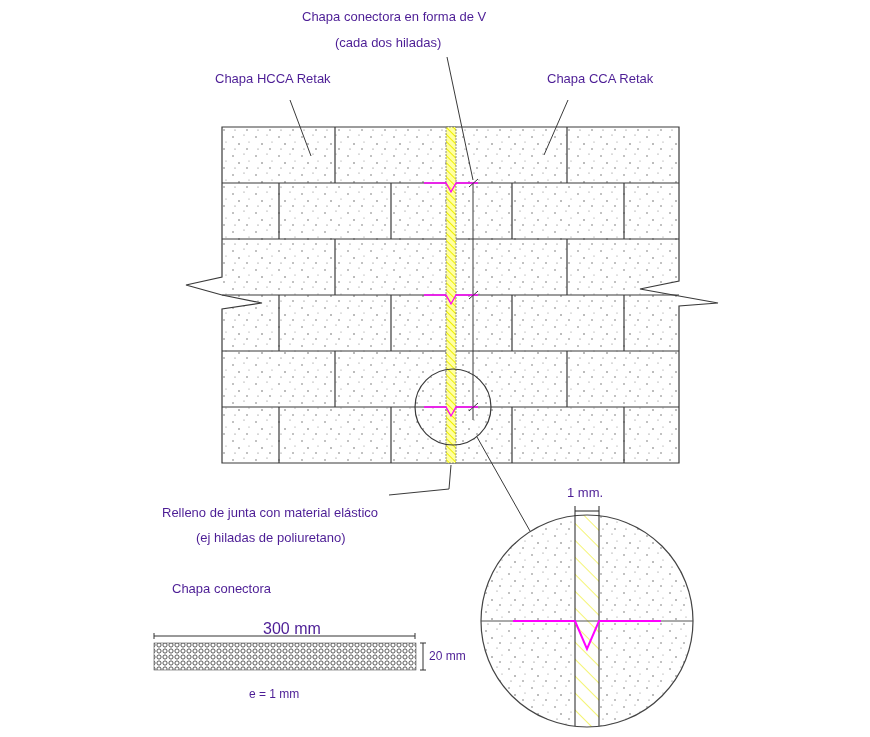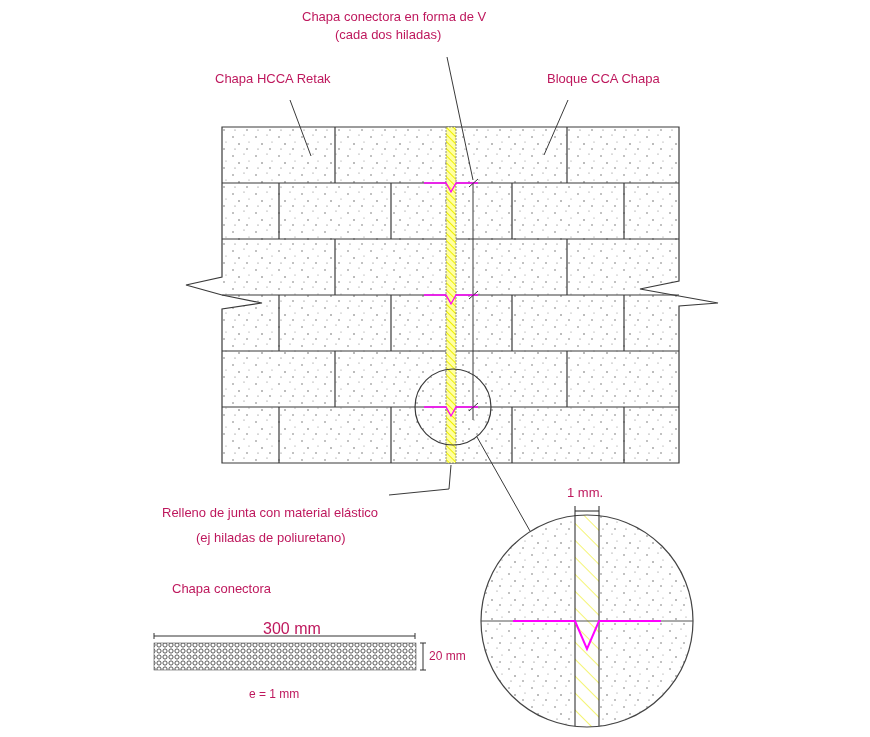--- a/index.html
+++ b/index.html
@@ -1,18 +1,18 @@
 <!DOCTYPE html>
 <html><head>
 <meta charset="utf-8">
 <style>
   html, body { margin:0; padding:0; background:#ffffff; }
   body { width:870px; height:737px; position:relative; overflow:hidden;
          font-family:"Liberation Sans", sans-serif; color:#222; }
-  .lbl { position:absolute; font-size:13px; white-space:nowrap; color:#be185d; }
+  .lbl { position:absolute; font-size:13px; white-space:nowrap; color:#4c1d95; }
   svg.canvas { position:absolute; left:0; top:0; }
 </style>
 </head>
 <body>
 
 <svg class="canvas" width="870" height="737" viewBox="0 0 870 737" xmlns="http://www.w3.org/2000/svg">
   <defs>
     <pattern id="dots" x="0" y="0" width="23" height="19" patternUnits="userSpaceOnUse">
       <circle cx="3" cy="4" r="0.7" fill="#555"></circle>
       <circle cx="14" cy="2" r="0.6" fill="#777"></circle>
@@ -122,22 +122,22 @@
     <line x1="154" y1="633" x2="154" y2="639" stroke="#333" stroke-width="1"></line>
     <line x1="415" y1="633" x2="415" y2="639" stroke="#333" stroke-width="1"></line>
     <rect x="154" y="643" width="262" height="27" fill="url(#mesh)" stroke="#555" stroke-width="0.6"></rect>
     <line x1="423" y1="643" x2="423" y2="670" stroke="#333" stroke-width="1"></line>
     <line x1="420" y1="643" x2="426" y2="643" stroke="#333" stroke-width="1"></line>
     <line x1="420" y1="670" x2="426" y2="670" stroke="#333" stroke-width="1"></line>
   </g>
 </svg>
 
 <div class="lbl" style="left:302px; top:9px;">Chapa conectora en forma de V</div>
-<div class="lbl" style="left:335px; top:27px;">(cada dos hiladas)</div>
+<div class="lbl" style="left:335px; top:35px;">(cada dos hiladas)</div>
 <div class="lbl" style="left:215px; top:71px;">Chapa HCCA Retak</div>
-<div class="lbl" style="left:547px; top:71px;">Bloque CCA Chapa</div>
+<div class="lbl" style="left:547px; top:71px;">Chapa CCA Retak</div>
 <div class="lbl" style="left:162px; top:505px;">Relleno de junta con material elástico</div>
 <div class="lbl" style="left:196px; top:530px;">(ej hiladas de poliuretano)</div>
 <div class="lbl" style="left:567px; top:485px;">1 mm.</div>
 <div class="lbl" style="left:172px; top:581px;">Chapa conectora</div>
 <div class="lbl" style="left:263px; top:620px; font-size:16px;">300 mm</div>
 <div class="lbl" style="left:429px; top:649px; font-size:12px;">20 mm</div>
 <div class="lbl" style="left:249px; top:687px; font-size:12px;text-align:right;">e = 1 mm</div>
 
 </body></html>

